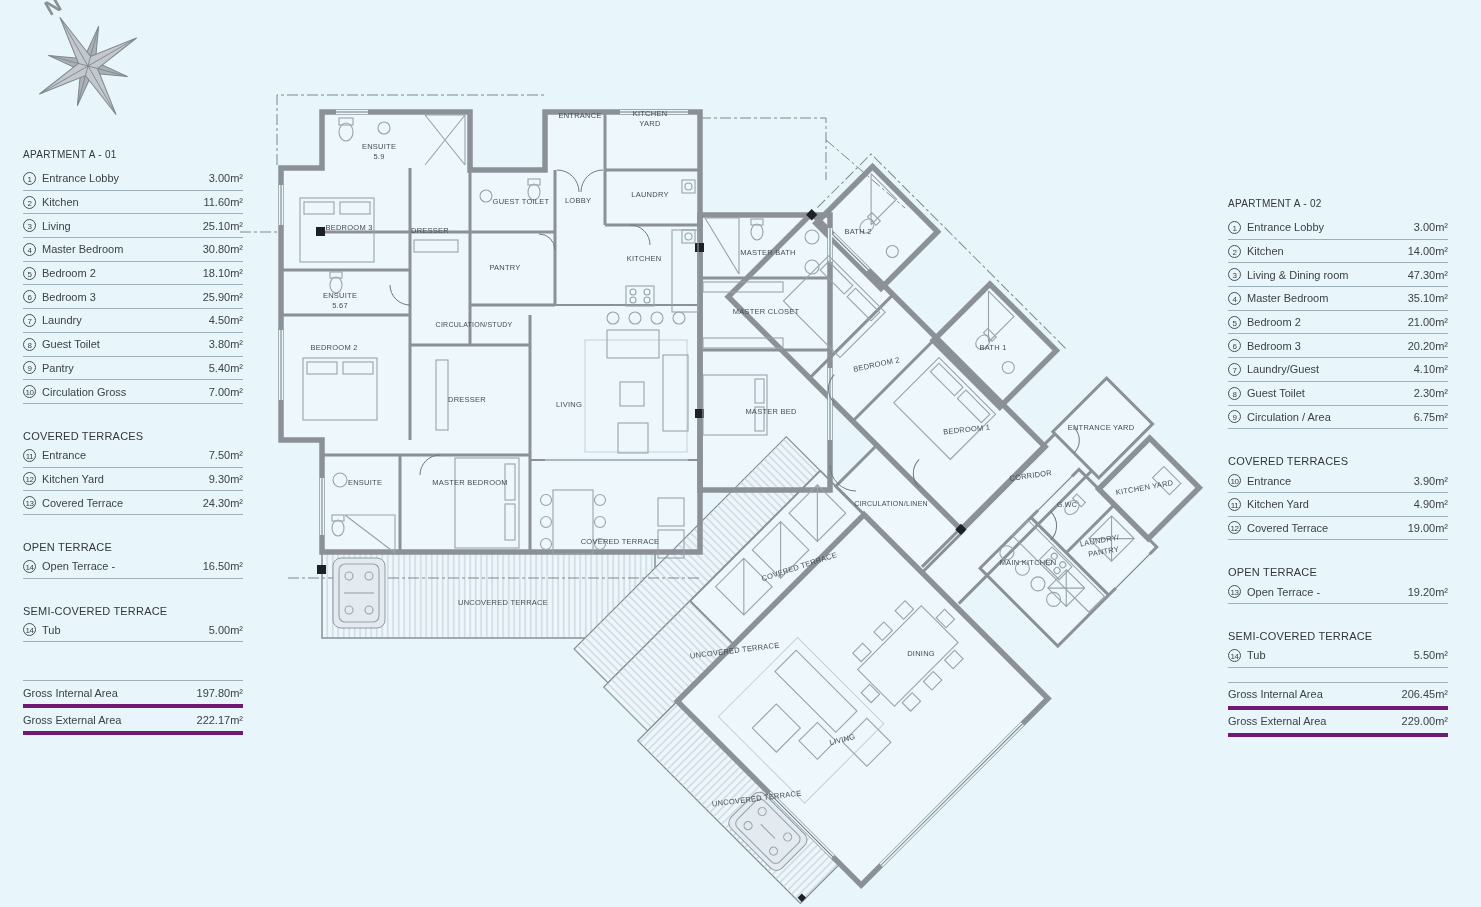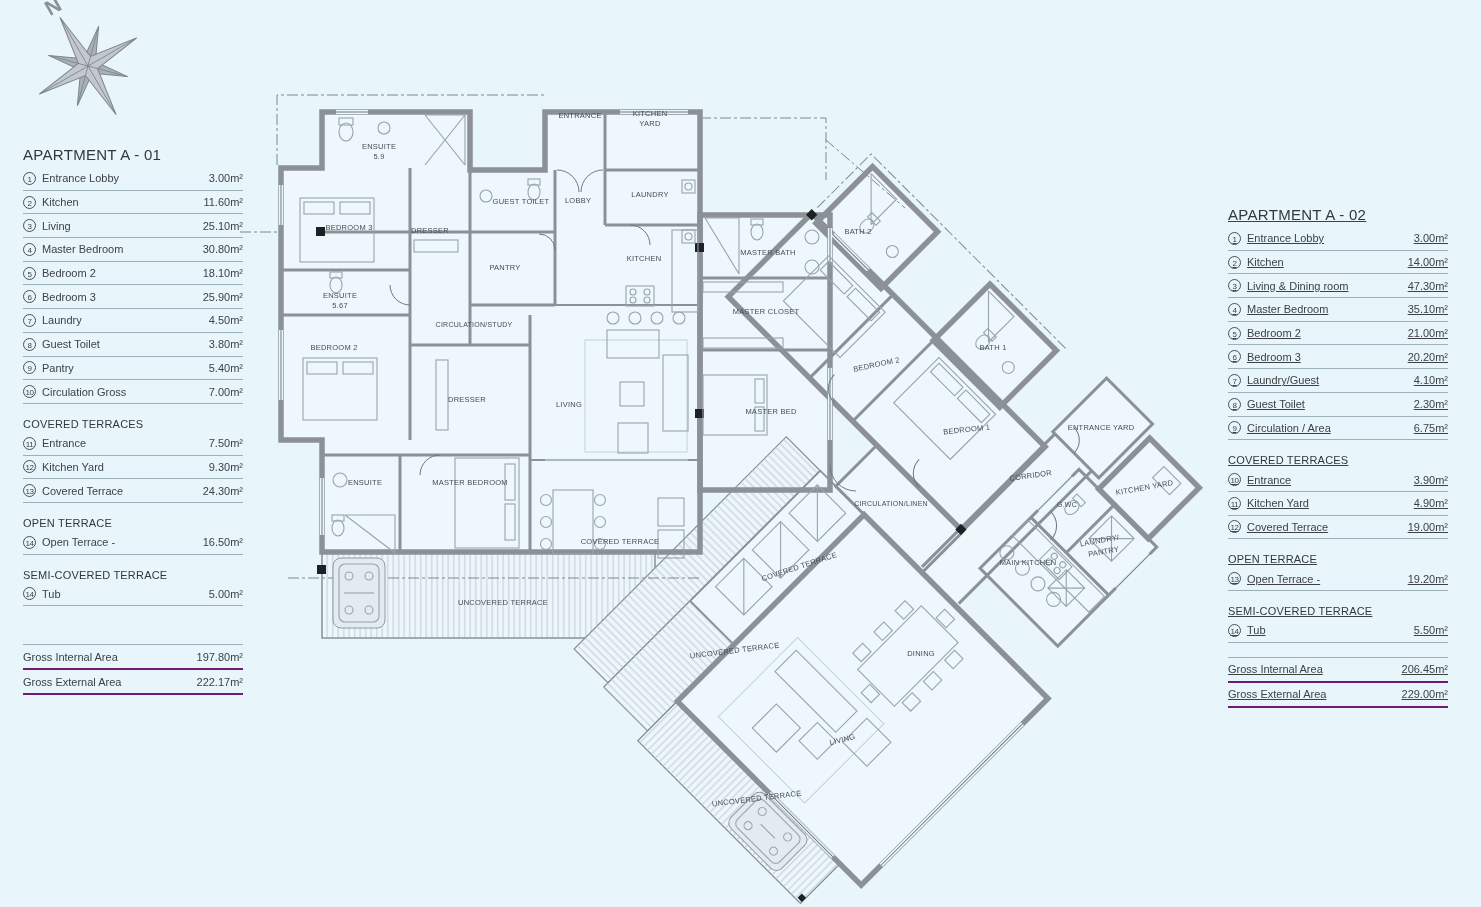--- a/index.html
+++ b/index.html
@@ -9,34 +9,34 @@
     font-family:"Liberation Sans","DejaVu Sans",sans-serif;
     color:#3c4247;
     position:relative;
   }
   .stage{position:absolute;left:0;top:0;width:1481px;height:907px;}
   .plan-svg{position:absolute;left:0;top:0;width:1481px;height:907px;}
 
   
   .legend{position:absolute;width:220px;font-size:11px;color:#3c4247;}
   .legend--left{left:23px;top:143px;}
-  .legend--right{left:1228px;top:203px;text-decoration:underline;}
-  .legend-title{height:24px;line-height:24px;font-size:15px;letter-spacing:.3px;color:#31373c;}
+  .legend--right{left:1228px;top:192px;}
+  .legend-title{height:24px;line-height:24px;font-size:10px;letter-spacing:.3px;color:#31373c;}
   .lrow{height:22.7px;display:flex;align-items:center;border-bottom:1px solid #9db0ba;}
   .lrow .circ{
     flex:0 0 13px;width:13px;height:13px;border:1px solid #4a5056;border-radius:50%;
     font-size:8px;line-height:13px;text-align:center;margin-right:6px;box-sizing:border-box;
     letter-spacing:-0.5px;
   }
   .lrow .lab{white-space:nowrap;}
   .lrow .val{margin-left:auto;white-space:nowrap;}
-  .lsec{height:20px;line-height:24px;margin-top:8px;letter-spacing:.2px;color:#31373c;}
+  .lsec{height:20px;line-height:24px;margin-top:20px;letter-spacing:.2px;color:#31373c;}
   .totals{margin-top:38px;}
   .legend--right .totals{margin-top:14px;}
-  .trow{height:23px;display:flex;align-items:center;border-bottom:2px solid #701a75;}
+  .trow{height:23px;display:flex;align-items:center;border-bottom:4px solid #701a75;}
   .trow:first-child{border-top:1px solid #9db0ba;}
   .trow .val{margin-left:auto;}
 
   
   .wall-out{fill:none;stroke:#8b9196;stroke-width:5.5;stroke-linejoin:miter;}
   .wall-in{fill:none;stroke:#8b9196;stroke-width:3;}
   .wall-thin{fill:none;stroke:#8b9196;stroke-width:1.8;}
   .roomfill{fill:#edf7fc;stroke:none;}
   .furn{fill:none;stroke:#98a4ac;stroke-width:1.1;}
   .furn-f{fill:#e3ebf0;stroke:#8e9aa2;stroke-width:1;}

